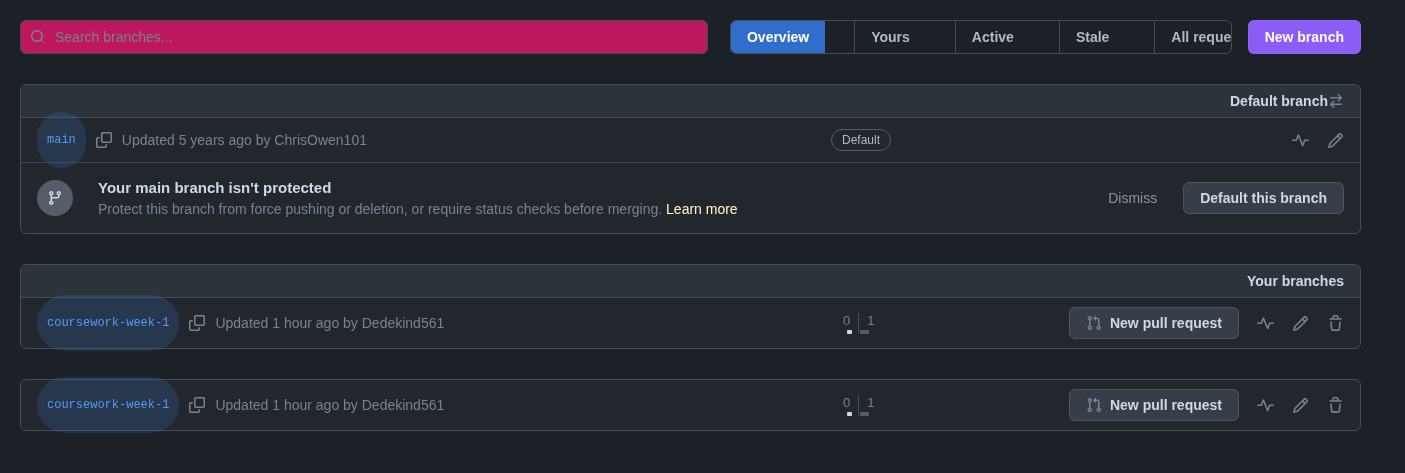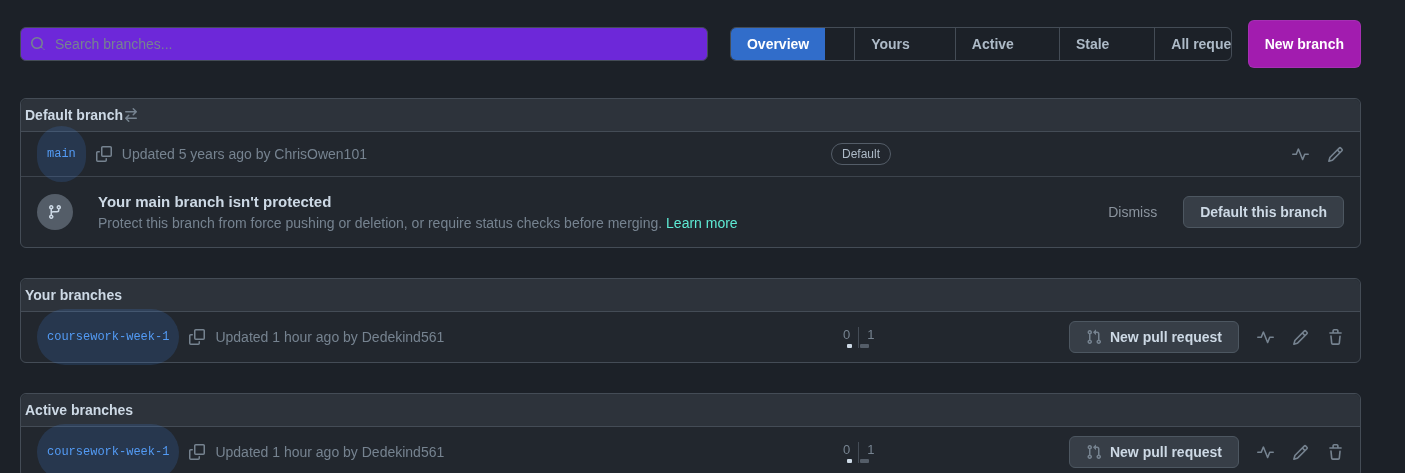--- a/index.html
+++ b/index.html
@@ -10,21 +10,21 @@
     font-size: 14px;
     color: #adbac7;
   }
   .container { padding: 20px 44px 0 20px; }
 
   
   .topbar { display: flex; align-items: center; }
   .searchbox { position: relative; width: 728px; margin-right: 22px; }
   .searchbox input {
     width: 100%; height: 34px;
-    background: #6d28d9;
+    background: #be185d;
     border: 1px solid #444c56;
     border-radius: 6px;
     color: #adbac7;
     font-family: inherit; font-size: 14px;
     padding: 0 12px 0 34px;
     outline: none;
   }
   .searchbox input::placeholder { color: #768390; }
   .searchbox .search-icon {
     position: absolute; left: 10px; top: 9px; color: #768390;
@@ -39,43 +39,43 @@
     padding: 0 16px;
     font-weight: 600; color: #adbac7;
     background: transparent; border: none;
     border-left: 1px solid #444c56;
     font-family: inherit; font-size: 14px;
     cursor: pointer; white-space: nowrap;
   }
   .segment:first-child { border-left: none; }
   .segment.selected { background: #316dca; color: #ffffff; border-left-color: #316dca; }
   .btn-green {
-    height: 48px; padding: 0 16px;
-    background: #a21caf; color: #ffffff;
+    height: 34px; padding: 0 16px;
+    background: #8b5cf6; color: #ffffff;
     border: 1px solid rgba(205,217,229,0.1);
     border-radius: 6px;
     font-weight: 600; font-size: 14px; font-family: inherit;
     cursor: pointer; white-space: nowrap;
   }
 
   
   .panel {
     margin-top: 30px;
     background: #22272e;
     border: 1px solid #444c56;
     border-radius: 6px;
   }
   .panel + .panel { }
   .panel-header {
     height: 33px;
     background: #2d333b;
     border-bottom: 1px solid #444c56;
     border-radius: 6px 6px 0 0;
-    display: flex; align-items: center; justify-content: flex-start;
-    padding: 0 4px;
+    display: flex; align-items: center; justify-content: flex-end;
+    padding: 0 16px;
   }
   .panel-title { font-weight: 600; color: #cdd9e5; font-size: 14px; }
   .icon-btn {
     background: none; border: none; color: #768390; cursor: pointer;
     display: inline-flex; align-items: center; padding: 0;
   }
 
   .branch-row { display: flex; align-items: center; padding: 0 16px; height: 50px; }
   .branch-row.compact { height: 44px; }
   .row-sep { border-top: 1px solid #3d444d; }
@@ -126,21 +126,21 @@
   .notice-row { display: flex; align-items: center; padding: 16px; gap: 8px; }
   .notice-icon-circle {
     width: 36px; height: 36px; border-radius: 50%;
     background: #545d68; color: #cdd9e5;
     display: flex; align-items: center; justify-content: center;
     flex: 0 0 36px; margin-right: 17px;
   }
   .notice-body { flex: 1; }
   .notice-title { font-size: 15px; font-weight: 600; color: #cdd9e5; margin-bottom: 5px; }
   .notice-desc { color: #768390; font-size: 14px; }
-  .notice-link { color: #5eead4; text-decoration: none; }
+  .notice-link { color: #fef9c3; text-decoration: none; }
   .dismiss-btn {
     background: none; border: none; color: #8b949e;
     font-family: inherit; font-size: 14px; cursor: pointer;
     margin-right: 18px;
   }
 
   .icon { width: 16px; height: 16px; fill: currentColor; display: block; }
   .icon-lg { width: 17px; height: 17px; }
 </style>
 </head>
@@ -320,23 +320,20 @@
                   <use href="#i-trash"></use>
                 </svg>
               </span>
           </button>
         </div>
       </div>
     </div>
   </div>
 
   <div class="panel">
-    <div class="panel-header">
-      <span class="panel-title">Active branches</span>
-    </div>
     <div class="branch-row">
       <div class="info-col">
         <a class="branch-pill" href="#">coursework-week-1</a>
         <button class="icon-btn copy-btn">
           <span>
               <svg class="icon">
                 <use href="#i-copy"></use>
               </svg>
             </span>
         </button>

